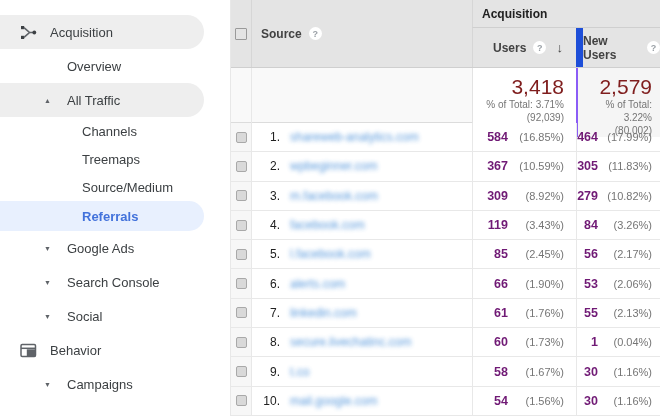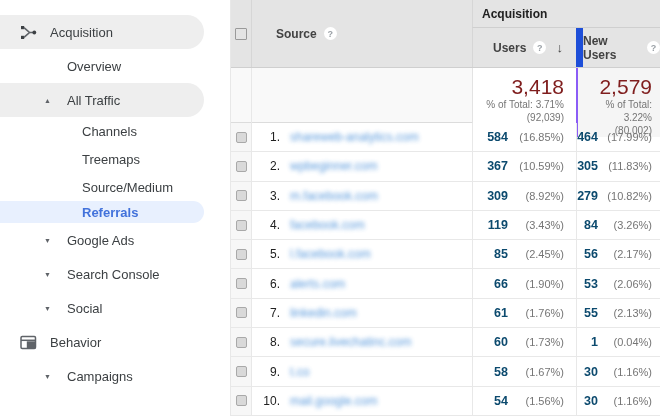--- a/index.html
+++ b/index.html
@@ -15,21 +15,21 @@
     position:absolute; left:0; top:0; width:230px; height:416px;
     background:#fff; padding-top:15px;
   }
   .side-item {
     position:relative; display:flex; align-items:center;
     height:34px; width:204px; border-radius:0 17px 17px 0;
     color:#3c4043; font-size:13px; cursor:pointer;
   }
   .side-item.lvl2 { height:28px; }
   .side-item.graypill { background:#eeeeee; }
-  .side-item.bluepill { background:#e8f0fe; height:22px; }
+  .side-item.bluepill { background:#e8f0fe; height:30px; }
   .side-item.bluepill .lbl { color:#4272db; font-weight:bold; }
   .side-item.lvl0 .lbl { margin-left:50px; }
   .side-item.lvl1 .lbl { margin-left:67px; }
   .side-item.lvl2 .lbl { margin-left:82px; }
   .side-item .arrow {
     position:absolute; left:44px; top:50%; transform:translateY(-50%);
     font-size:7px; color:#5f6368; line-height:1;
   }
   .icon-slot {
     position:absolute; left:20px; top:50%; transform:translateY(-50%);
@@ -43,21 +43,21 @@
     border-left:1px solid #e8e8e8; font-size:12px; background:#fff;
   }
   .grid-row { display:grid; grid-template-columns:20px 221px 104px 84px; }
 
   .thead {
     grid-template-rows:28px 39px; height:68px;
     background:#e4e4e4; border-bottom:1px solid #cfcfcf;
   }
   .th-check { grid-area:1/1/3/2; display:flex; align-items:center; justify-content:center; }
   .th-source {
-    grid-area:1/2/3/3; display:flex; align-items:center; padding-left:24px;
+    grid-area:1/2/3/3; display:flex; align-items:center; padding-left:9px;
     border-left:1px solid #d6d6d6; font-weight:bold; color:#424242;
   }
   .th-group {
     grid-area:1/3/2/5; border-left:1px solid #d6d6d6; border-bottom:1px solid #cfcfcf;
     display:flex; align-items:center; padding-left:9px; font-weight:bold; color:#212121;
   }
   .th-users {
     grid-area:2/3/3/4; border-left:1px solid #d6d6d6;
     display:flex; align-items:center; padding-left:20px; font-weight:bold; color:#424242;
   }
@@ -81,21 +81,21 @@
   .trow { height:29.3px; border-bottom:1px solid #e8e8e8; background:#fff; }
   .td-check { background:#f7f7f7; display:flex; align-items:center; justify-content:center; }
   .td-source { border-left:1px solid #e8e8e8; display:flex; align-items:center; overflow:hidden; }
   .rank { width:28px; text-align:right; font-size:12px; color:#212121; flex:none; }
   .srclink {
     margin-left:10px; color:#4a90d9; font-size:12px; white-space:nowrap;
     filter:blur(2.3px); opacity:.9; cursor:pointer;
   }
   .td-users { border-left:1px solid #e8e8e8; display:flex; align-items:center; justify-content:flex-end; padding-right:12px; }
   .td-newusers { border-left:1px solid #e8e8e8; display:flex; align-items:center; justify-content:flex-end; padding-right:8px; }
-  .val { font-weight:bold; font-size:12.5px; color:#0c4a6e; }
+  .val { font-weight:bold; font-size:12.5px; color:#701a75; }
   .pct { width:56px; text-align:right; font-size:11px; color:#757575; flex:none; }
   .td-newusers .pct { width:54px; }
 
   .cb-outline { width:12px; height:12px; border:1px solid #9a9a9a; background:transparent; border-radius:1px; cursor:pointer; }
   .cb { width:11px; height:11px; border:1px solid #a9a9a9; background:#d9d9d9; border-radius:2px; cursor:pointer; }
 </style>
 </head>
 <body>
 
 <div class="app">

